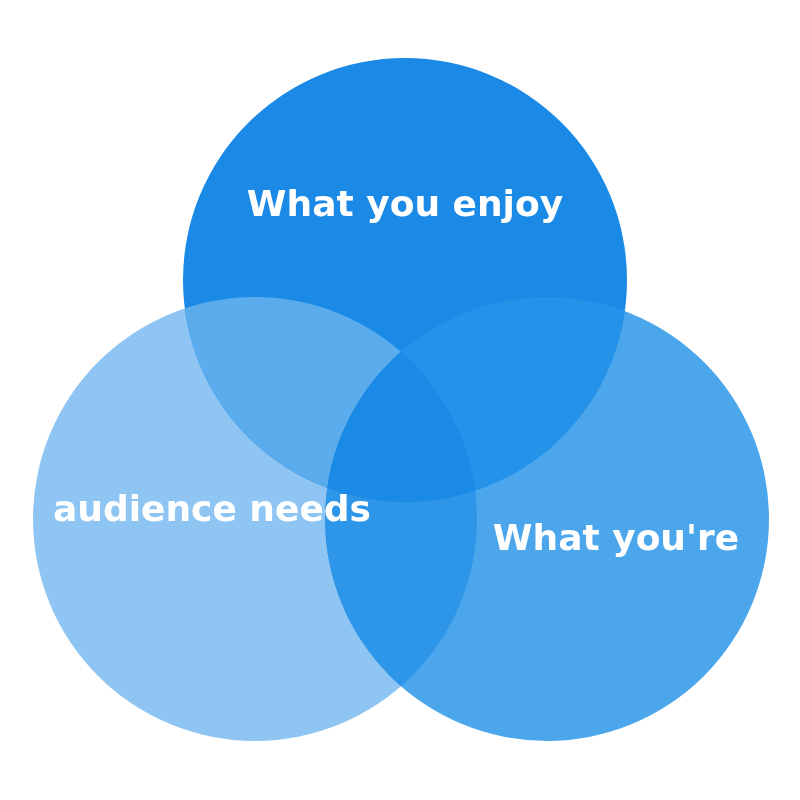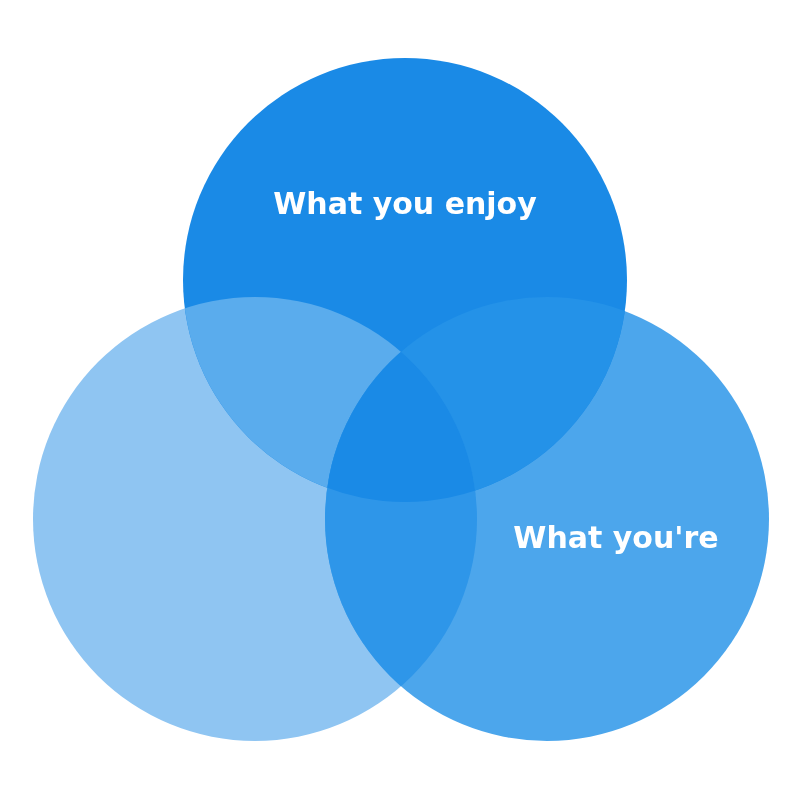--- a/index.html
+++ b/index.html
@@ -18,21 +18,21 @@
       position: absolute;
       left: 0;
       top: 0;
       width: 800px;
       height: 800px;
     }
     .label {
       position: absolute;
       color: #ffffff;
       font-weight: bold;
-      font-size: 30px;
+      font-size: 36px;
       line-height: 46px;
       text-align: center;
       white-space: nowrap;
       letter-spacing: 0px;
     }
     .label span { display: block; }
     #label-top {
       left: 205px;
       top: 181px;
       width: 400px;
@@ -84,17 +84,18 @@
       <circle id="o-c" cx="405" cy="280" r="222" fill="#1a8ae6"></circle>
     </g>
   </g>
 </svg>
 
 <div id="label-top" class="label">
   <span>What you enjoy</span>
 </div>
 
 <div id="label-left" class="label">
+  <span>audience needs</span>
 </div>
 
 <div id="label-right" class="label">
   <span>What you're</span>
 </div>
 
 </body></html>

